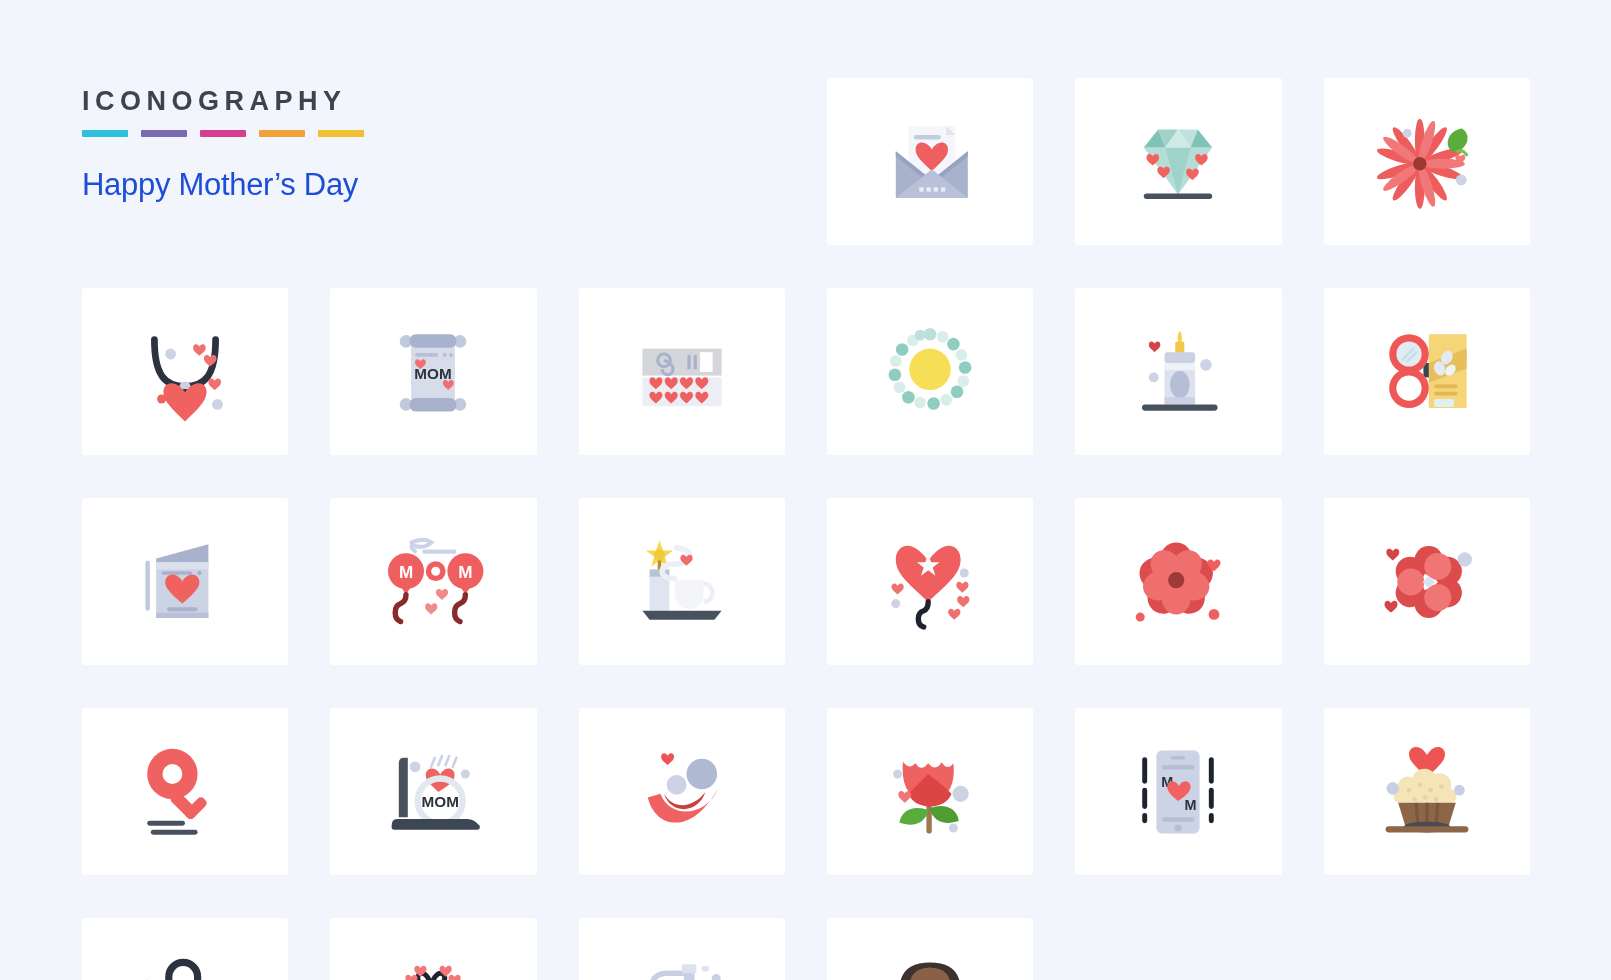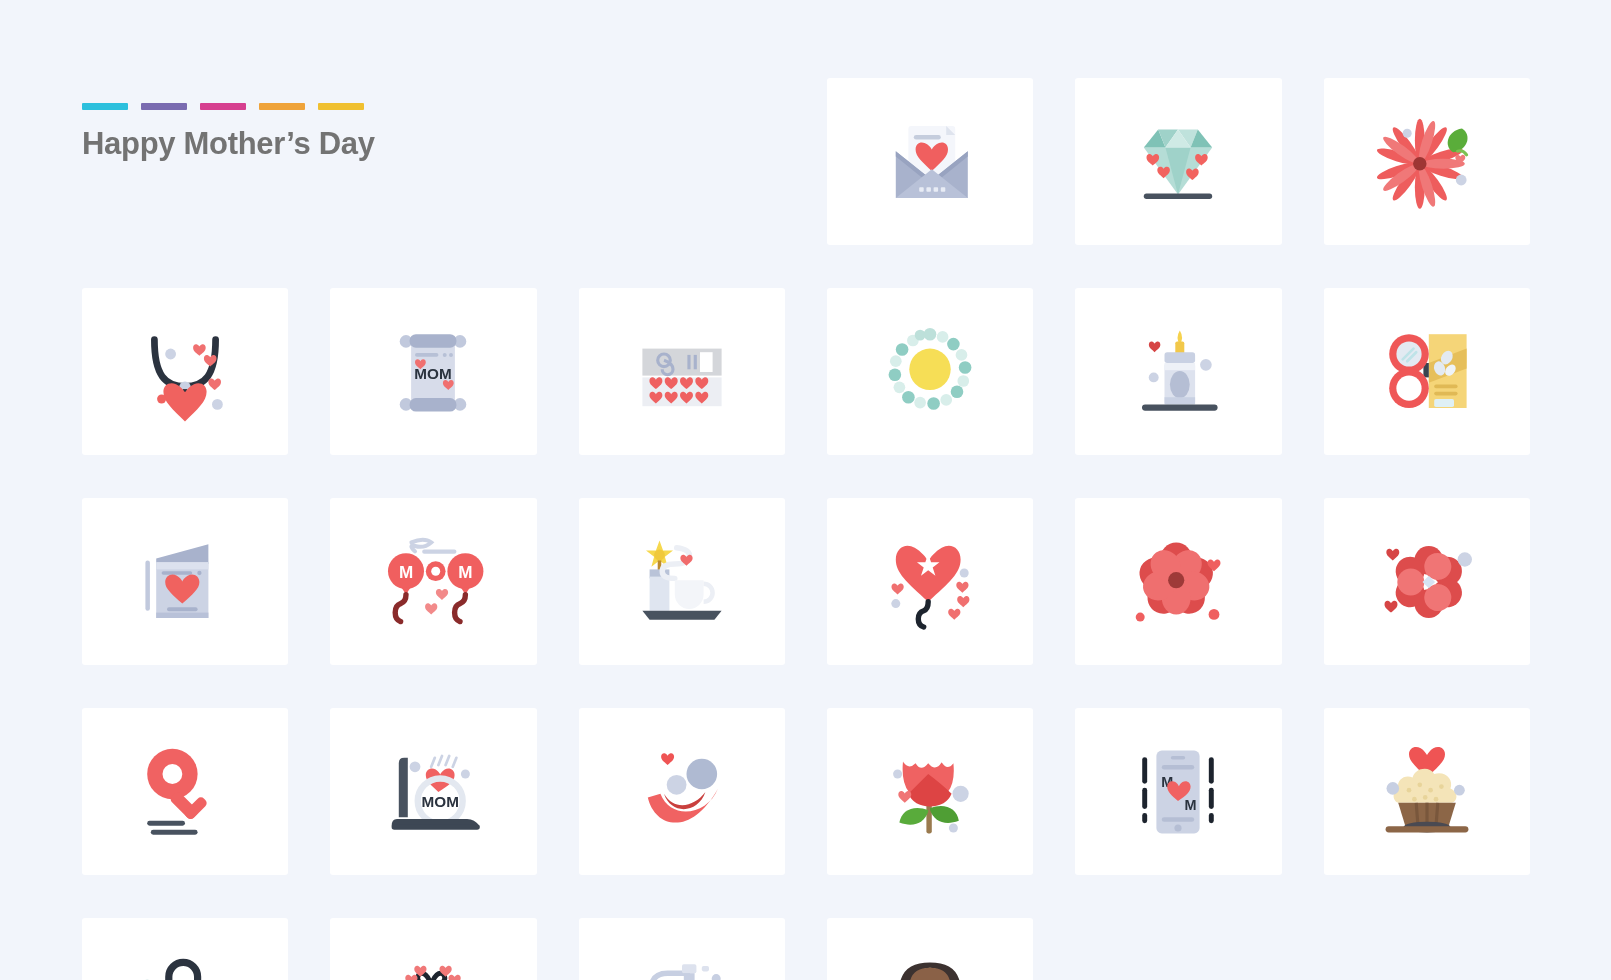--- a/index.html
+++ b/index.html
@@ -14,22 +14,22 @@
   
   .header{position:absolute;left:82px;top:88px;}
   .brand{
     font-size:27px;font-weight:700;color:#3c4450;
     letter-spacing:5.5px;line-height:1;
     font-family:"Liberation Sans", sans-serif;
   }
   .rule-row{display:flex;gap:13px;margin-top:15px;}
   .rule{width:46px;height:7px;border-radius:1px;}
   .subtitle{
-    margin-top:18px;
-    font-size:31px;font-weight:700;color:#737373;
+    margin-top:32px;
+    font-size:31px;font-weight:400;color:#1d4ed8;
     letter-spacing:-0.3px;line-height:1;
   }
 
   
   .grid{
     position:absolute;left:82px;top:78px;
     width:1448px;
     display:grid;
     grid-template-columns:repeat(6,1fr);
     grid-auto-rows:167px;
@@ -43,20 +43,21 @@
   }
   .card.empty{background:transparent;}
   .card svg{display:block;width:108px;height:108px;}
 </style>
 </head>
 <body style="background: rgb(242, 245, 251);">
 
 <div class="page">
 
   <div class="header">
+    <div class="brand">ICONOGRAPHY</div>
     <div class="rule-row">
       <div class="rule" style="background:#2cc0dd"></div>
       <div class="rule" style="background:#7a6bb0"></div>
       <div class="rule" style="background:#d63f8f"></div>
       <div class="rule" style="background:#efa33a"></div>
       <div class="rule" style="background:#f0c030"></div>
     </div>
     <div class="subtitle">Happy Mother’s Day</div>
   </div>
 

